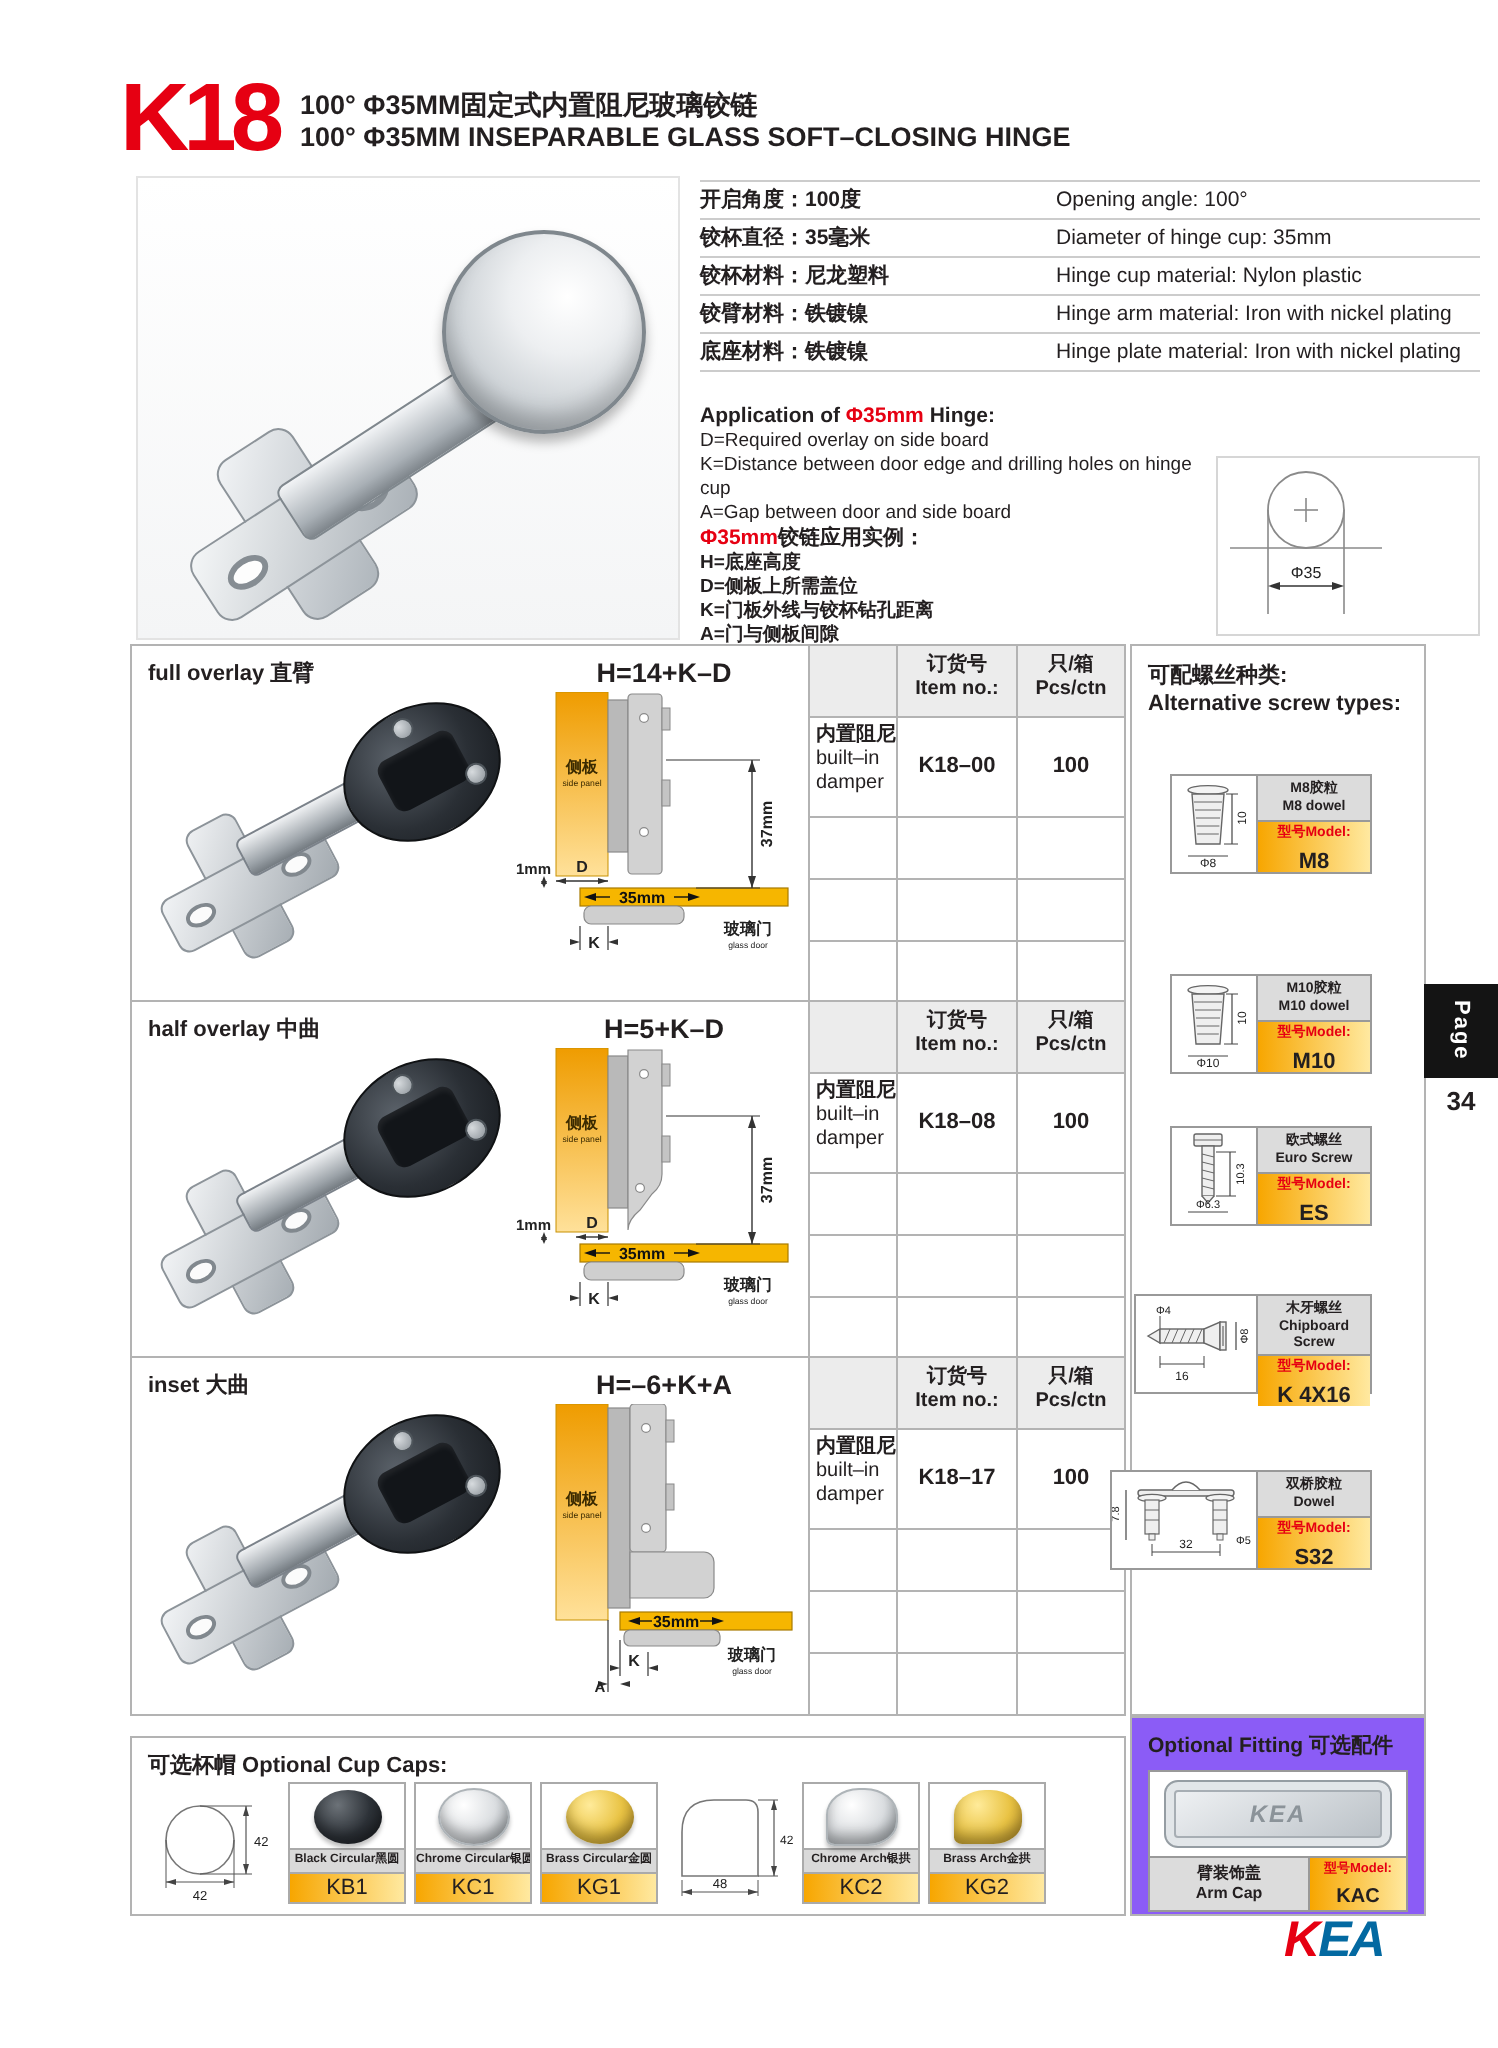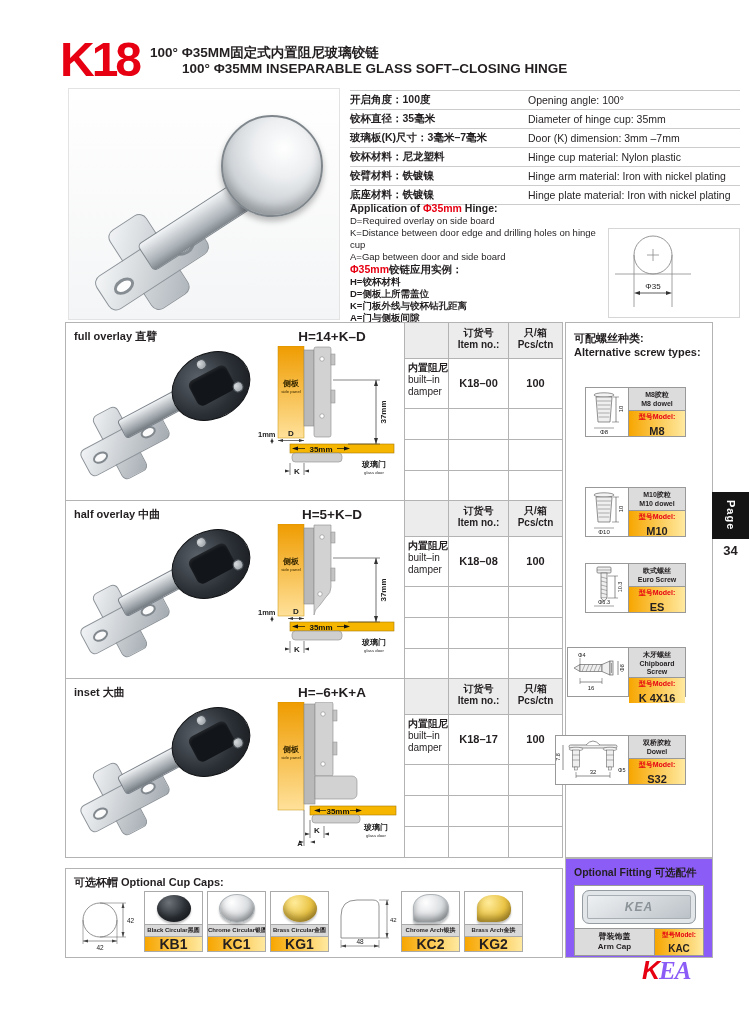--- a/index.html
+++ b/index.html
@@ -5,21 +5,21 @@
   html,body{margin:0;padding:0;background:#9b9b9b;}
   .page{position:relative;width:749px;height:1024px;background:#fff;margin:0 auto;
         font-family:"Liberation Sans","DejaVu Sans",sans-serif;color:#231f20;overflow:hidden;}
   .abs{position:absolute;}
   .red{color:#e60012;}
   .b{font-weight:bold;}
 
   
   .model-code{left:60px;top:32px;font-size:48px;font-weight:bold;color:#e60012;letter-spacing:-3px;}
   .title-cn{left:150px;top:44px;font-size:13.5px;font-weight:bold;}
-  .title-en{left:150px;top:61px;font-size:13.5px;font-weight:bold;margin-left:32px;}
+  .title-en{left:150px;top:61px;font-size:13.5px;font-weight:bold;}
 
   
   .photo-box{left:68px;top:88px;width:270px;height:230px;border:1px solid #e3e3e3;
              background:linear-gradient(180deg,#ffffff,#f4f5f6);}
   .big-cup{position:absolute;left:152px;top:26px;width:98px;height:98px;border-radius:50%;
            background:radial-gradient(circle at 62% 32%,#ffffff 0%,#edeff1 32%,#ced3d7 62%,#8e969c 100%);
            border:2px solid #7f878d;box-shadow:0 4px 6px rgba(0,0,0,.28),inset 0 -8px 10px rgba(0,0,0,.18);}
   .big-arm{position:absolute;left:66px;top:118px;width:128px;height:30px;border-radius:5px;
            background:linear-gradient(180deg,#f2f4f6,#a9b0b6 70%,#7d848a);transform:rotate(-33deg);
            border:1px solid #7f878d;}
@@ -114,27 +114,27 @@
   .cap-card{width:57px;border:1px solid #aaa;background:#fff;}
   .cap-img{height:32px;display:flex;align-items:center;justify-content:center;background:#fff;}
   .cap{width:34px;height:27px;border-radius:50%;box-shadow:inset 0 -5px 6px rgba(0,0,0,.28),0 2px 2px rgba(0,0,0,.25);}
   .cap.arch{border-radius:46% 46% 42% 12%;}
   .cap.black{background:radial-gradient(circle at 35% 28%,#6c7278,#2d3238 55%,#17191d);}
   .cap.chrome{background:radial-gradient(circle at 35% 28%,#ffffff,#dadde0 55%,#9aa1a6);border:1px solid #aeb4b8;}
   .cap.brass{background:radial-gradient(circle at 35% 28%,#ffeb9a,#e9c344 55%,#b68f26);}
   .cap-name{height:11px;background:#d9d9d9;border-top:1px solid #aaa;border-bottom:1px solid #aaa;
             font-size:6px;font-weight:bold;text-align:center;line-height:11px;white-space:nowrap;overflow:hidden;}
   .cap-model{height:14px;background:linear-gradient(90deg,#f7a600,#ffe9a0);
-             font-size:14px;font-weight:bold;text-align:center;line-height:14px;}
+             font-size:11px;font-weight:normal;text-align:center;line-height:14px;}
   .cap-diagram{align-self:flex-end;}
 
   
   .kea{left:642px;top:956px;font-size:25px;font-weight:bold;font-style:italic;letter-spacing:-1px;}
   .kea .k{color:#e60012;}
-  .kea .ea{color:#8b5cf6;font-family:Liberation Serif, serif;}
+  .kea .ea{color:#0369a1;}
 
   svg text{font-family:"Liberation Sans","DejaVu Sans",sans-serif;}
 </style>
 </head>
 <body>
 
 <div class="page">
 
   <svg width="0" height="0" style="position:absolute">
     <defs>
@@ -162,44 +162,40 @@
   <div class="abs spec">
     <div class="spec-row">
         <span class="spec-cn">开启角度：100度</span>
         <span class="spec-en">Opening angle: 100°</span>
       </div>
     <div class="spec-row">
         <span class="spec-cn">铰杯直径：35毫米</span>
         <span class="spec-en">Diameter of hinge cup: 35mm</span>
       </div>
     <div class="spec-row">
-        <span class="spec-cn">玻璃板(K)尺寸：3毫米–7毫米</span>
-        <span class="spec-en">Door (K) dimension: 3mm –7mm</span>
-      </div>
-    <div class="spec-row">
         <span class="spec-cn">铰杯材料：尼龙塑料</span>
         <span class="spec-en">Hinge cup material: Nylon plastic</span>
       </div>
     <div class="spec-row">
         <span class="spec-cn">铰臂材料：铁镀镍</span>
         <span class="spec-en">Hinge arm material: Iron with nickel plating</span>
       </div>
     <div class="spec-row">
         <span class="spec-cn">底座材料：铁镀镍</span>
         <span class="spec-en">Hinge plate material:  Iron with nickel plating</span>
       </div>
   </div>
 
   <div class="abs app">
     <div class="app-h"><span>Application of </span><span class="red">Φ35mm</span><span> Hinge:</span></div>
     <div>D=Required overlay on side board</div>
     <div>K=Distance between door edge and drilling holes on hinge cup</div>
     <div>A=Gap between door and side board</div>
     <div class="app-h"><span class="red">Φ35mm</span><span>铰链应用实例：</span></div>
-    <div class="cn">H=铰杯材料</div>
+    <div class="cn">H=底座高度</div>
     <div class="cn">D=侧板上所需盖位</div>
     <div class="cn">K=门板外线与铰杯钻孔距离</div>
     <div class="cn">A=门与侧板间隙</div>
   </div>
 
   <div class="abs phi-box">
     <svg width="128" height="86" viewBox="0 0 128 86">
       <circle cx="44" cy="26" r="19" fill="none" stroke="#8a8a8a" stroke-width="0.9"></circle>
       <line x1="38" y1="26" x2="50" y2="26" stroke="#8a8a8a" stroke-width="0.8"></line>
       <line x1="44" y1="20" x2="44" y2="32" stroke="#8a8a8a" stroke-width="0.8"></line>

